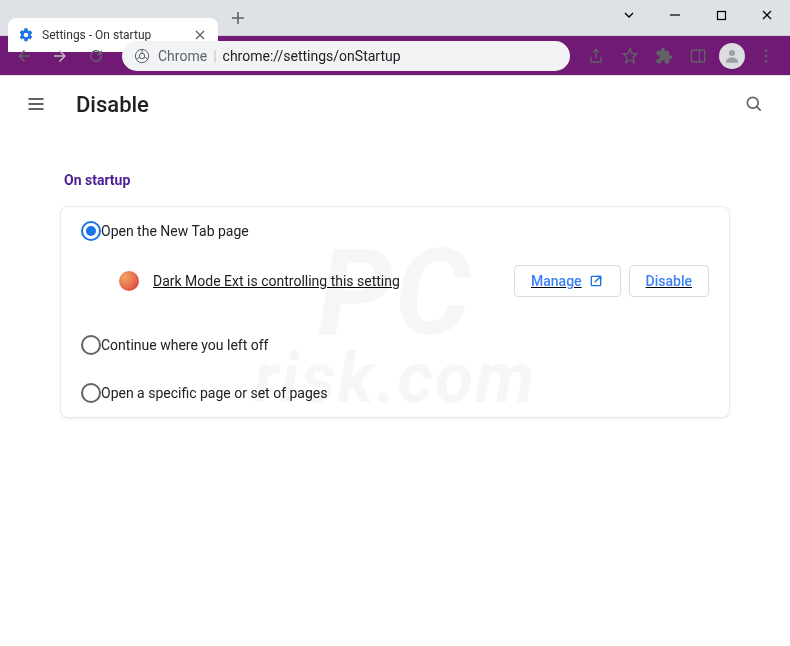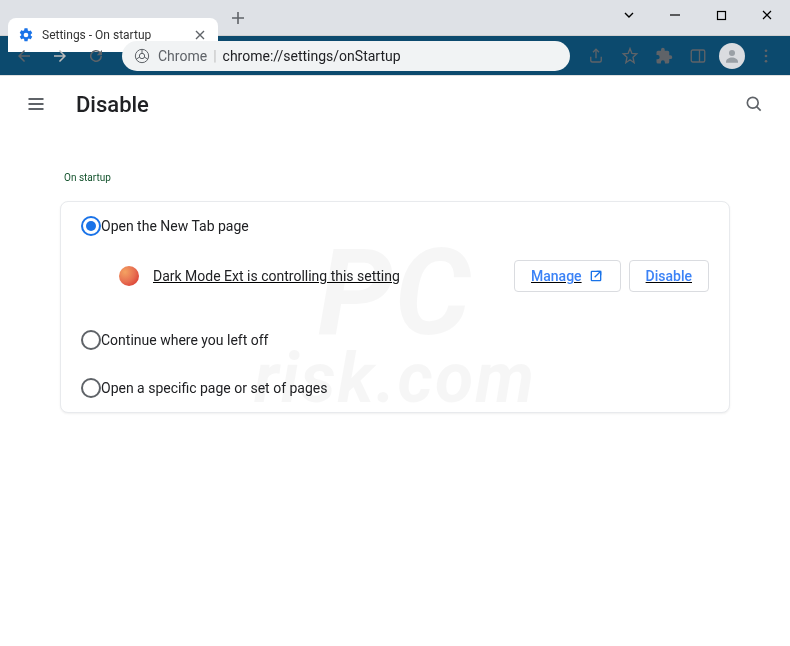--- a/index.html
+++ b/index.html
@@ -11,40 +11,40 @@
     .tab-favicon { width: 16px; height: 16px; display: flex; align-items: center; justify-content: center; color: #1a73e8; }
     .tab-title { font-size: 12px; color: #333; flex: 1; }
     .tab-close { width: 16px; height: 16px; display: flex; align-items: center; justify-content: center; color: #5f6368; cursor: pointer; border-radius: 50%; }
     .new-tab-btn { width: 28px; height: 28px; display: flex; align-items: center; justify-content: center; margin: 4px 0 0 6px; cursor: pointer; color: #5f6368; border-radius: 50%; }
     .title-spacer { flex: 1; }
     .win-controls { display: flex; align-items: center; gap: 0; height: 30px; }
     .win-btn { width: 46px; height: 30px; display: flex; align-items: center; justify-content: center; color: #000; cursor: pointer; }
     .win-caret { width: 46px; height: 30px; display: flex; align-items: center; justify-content: center; color: #000; }
 
     
-    .toolbar { height: 40px; display: flex; align-items: center; padding: 0 8px; gap: 4px; background: #0c4a6e; border-bottom: 1px solid #e0e0e0; }
+    .toolbar { height: 40px; display: flex; align-items: center; padding: 0 8px; gap: 4px; background: #701a75; border-bottom: 1px solid #e0e0e0; }
     .tb-btn { width: 32px; height: 32px; display: flex; align-items: center; justify-content: center; color: #5f6368; border-radius: 50%; cursor: pointer; }
     .tb-btn.disabled { color: #bdbdbd; cursor: default; }
     .omnibox { flex: 1; height: 30px; background: #f1f3f4; border-radius: 15px; display: flex; align-items: center; padding: 0 12px; gap: 8px; margin: 0 6px; }
     .omnibox-icon { color: #5f6368; display:flex; }
     .omnibox-text { font-size: 14px; color: #5f6368; display: flex; align-items: center; gap: 6px; flex:1; }
     .omnibox-sep { color: #c0c0c0; }
     .omnibox-path { color: #202124; }
     .tb-right { display: flex; align-items: center; gap: 2px; }
     .avatar { width: 26px; height: 26px; border-radius: 50%; background: #dadce0; display:flex; align-items:center; justify-content:center; }
 
     
     .settings-header { height: 56px; display: flex; align-items: center; padding: 0 16px; gap: 20px; }
     .hamburger { width: 40px; height: 40px; display: flex; align-items: center; justify-content: center; color: #5f6368; cursor: pointer; border-radius: 50%; }
     .settings-title { font-size: 22px; color: #202124; font-weight: 500; flex: 1; }
     .search-btn { width: 40px; height: 40px; display: flex; align-items: center; justify-content: center; color: #5f6368; cursor: pointer; border-radius: 50%; }
 
     
     .content { padding: 20px 60px; }
-    .section-title { font-size: 10px; color: #14532d; font-weight: 400; margin: 20px 0 18px 4px; }
+    .section-title { font-size: 14px; color: #4c1d95; font-weight: 700; margin: 20px 0 18px 4px; }
     .card { border: 1px solid #e8eaed; border-radius: 8px; background: #fff; box-shadow: 0 1px 2px rgba(60,64,67,.08); }
     .option-row { min-height: 48px; display: flex; align-items: center; padding: 12px 20px; }
     .option-row + .option-row, .controlled-row { }
     .radio { width: 20px; height: 20px; border: 2px solid #5f6368; border-radius: 50%; flex-shrink: 0; position: relative; cursor: pointer; }
     .radio.selected { border-color: #1a73e8; }
     .radio.selected::after { content: ''; position: absolute; inset: 3px; background: #1a73e8; border-radius: 50%; }
     .option-label { font-size: 14px; color: #202124; flex: 1; }
     .controlled-row { display: flex; align-items: center; padding: 10px 20px 24px 58px; gap: 14px; text-decoration: underline; }
     .ext-icon { width: 20px; height: 20px; border-radius: 50%; background: radial-gradient(circle at 30% 30%, #f4a261, #e76f51, #d62828); flex-shrink: 0; }
     .controlled-text { font-size: 14px; color: #202124; flex: 1; }

